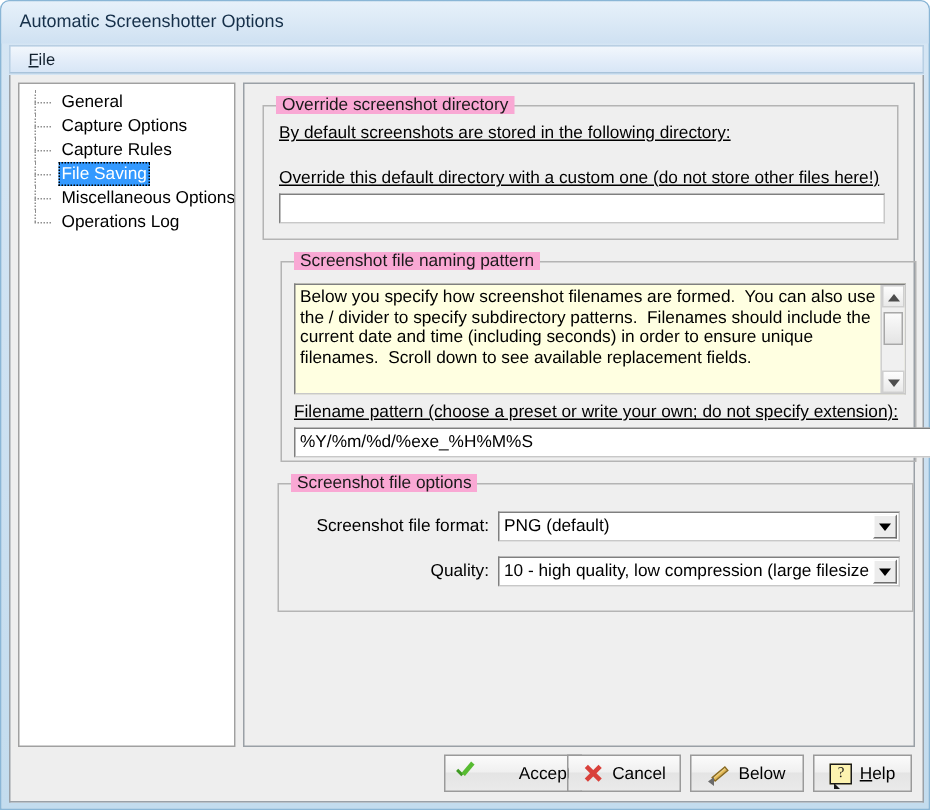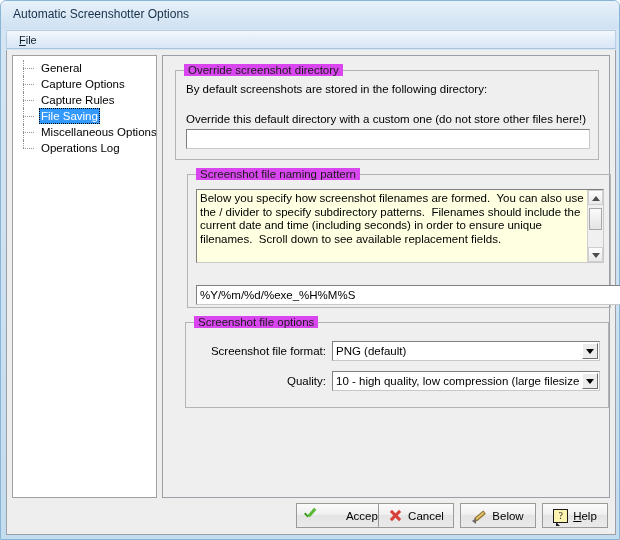--- a/index.html
+++ b/index.html
@@ -130,35 +130,36 @@
   
   .groupbox {
     position: absolute;
     border: 1px solid #b4b4b4;
     box-sizing: border-box;
   }
   .group-title {
     position: absolute;
     left: 8px; top: -7px;
     padding: 0 4px;
-    background: #d946ef;
+    background: #f9a8d4;
     font-size: 11.5px;
     color: #1a1a1a;
     white-space: nowrap;
   }
 
   #grp-override { left: 12px; top: 14px; width: 424px; height: 90px; }
   #grp-naming   { left: 12px; top: 118px; width: 424px; height: 134px; margin-left: 12px; }
   #grp-options  { left: 12px; top: 266px; width: 424px; height: 86px; margin-left: 10px; }
 
   .static-text {
     position: absolute;
     font-size: 11.5px;
     color: #000000;
     white-space: nowrap;
+    text-decoration: underline;
   }
 
   
   .textbox {
     position: absolute;
     background: #ffffff;
     border: 1px solid #7f7f7f;
     border-right-color: #c8c8c8;
     border-bottom-color: #c8c8c8;
     box-sizing: border-box;
@@ -420,20 +421,21 @@
             <div class="sb-btn up">
                 <span class="sb-arrow"></span>
               </div>
             <div id="sb-thumb"></div>
             <div class="sb-btn down">
                 <span class="sb-arrow"></span>
               </div>
           </div>
         </div>
 
+        <div class="static-text" style="left:8px; top:94px;">Filename pattern (choose a preset or write your own; do not specify extension):</div>
         <div class="combo" style="left:8px; top:110px; width:476px; height:20px;">
           <div class="combo-value">%Y/%m/%d/%exe_%H%M%S</div>
           <div class="combo-btn"></div>
         </div>
       </div>
 
       <div class="groupbox" id="grp-options">
         <div class="group-title">Screenshot file options</div>
 
         <div class="field-label" style="left:20px; top:22px; width:120px;">Screenshot file format:</div>

